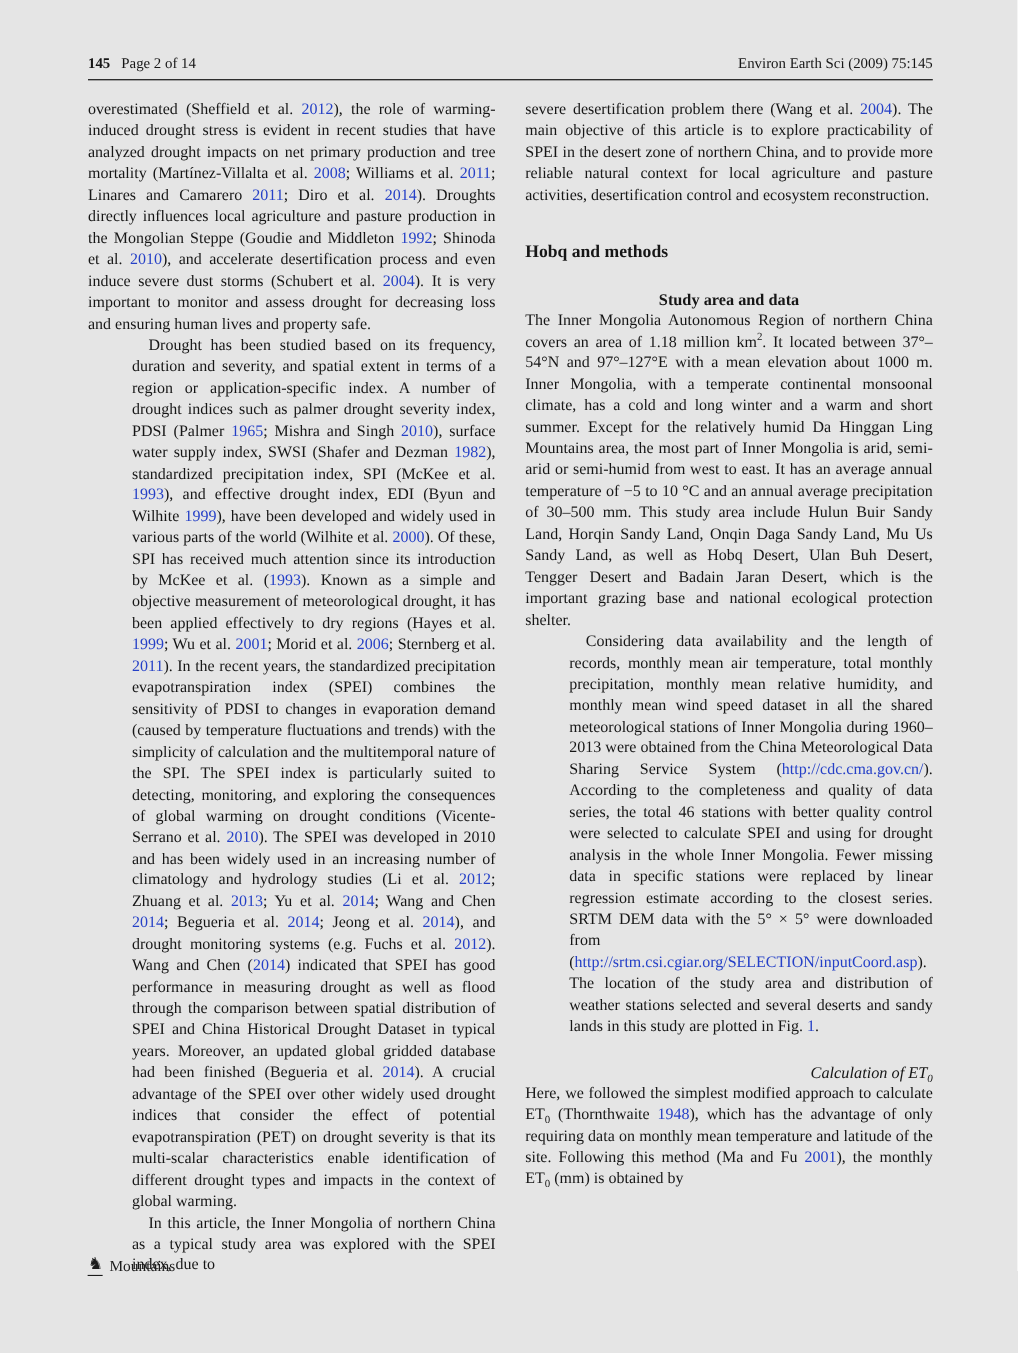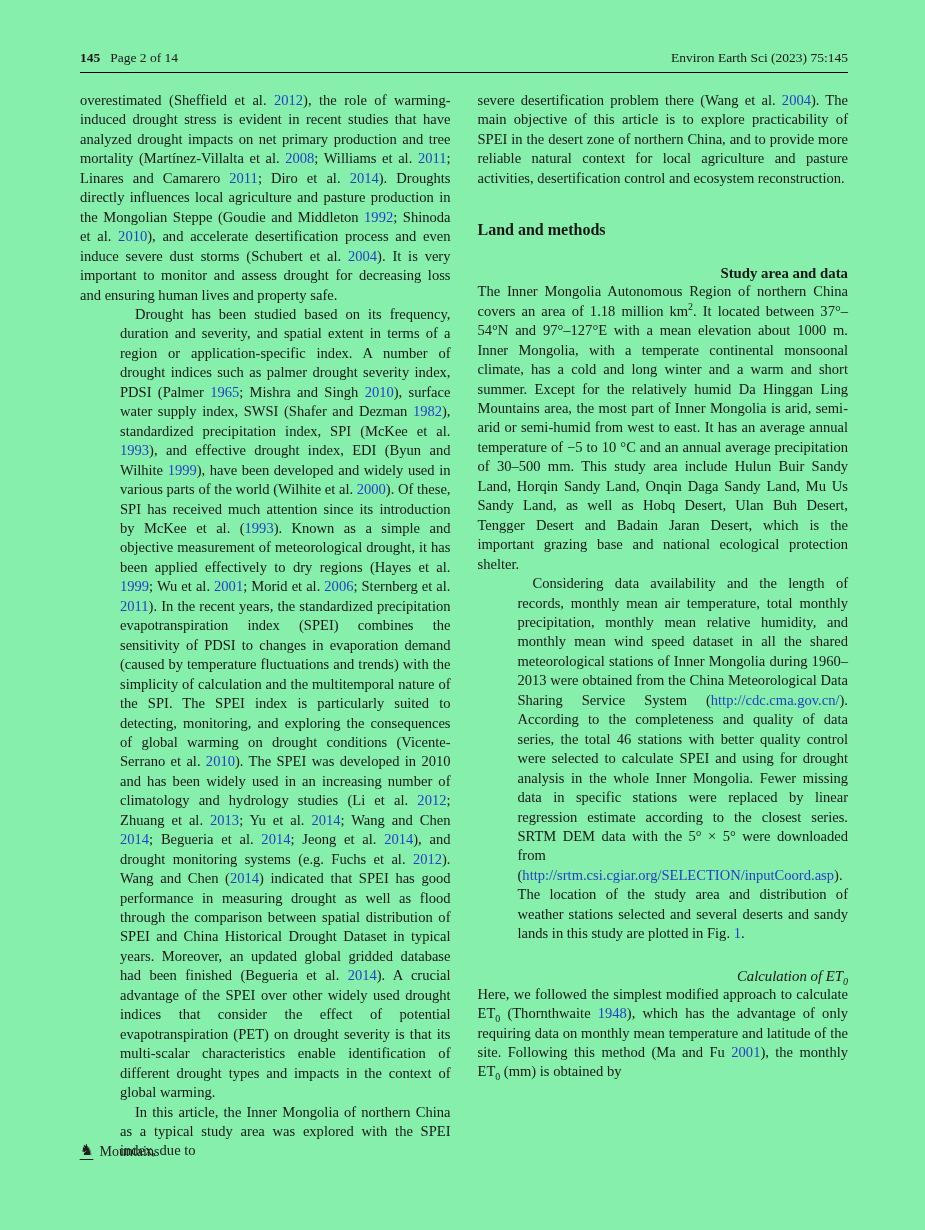--- a/index.html
+++ b/index.html
@@ -1,20 +1,20 @@
 <!DOCTYPE html>
 <html><head>
 <meta charset="utf-8">
 <style>
   html,body{margin:0;padding:0;background:#ffffff;}
   .page{
     position:relative;
     width:925px;height:1230px;
     box-sizing:border-box;
-    background:#86efac;
+    background:#e5e5e5;
     font-family:"Liberation Serif","DejaVu Serif",serif;
     color:#161616;
     overflow:hidden;
   }
   .inner{
     position:absolute;left:80px;top:50px;width:768px;
   }
   .pg-header{
     display:flex;justify-content:space-between;align-items:baseline;
     font-size:13.5px;line-height:15px;
@@ -27,21 +27,21 @@
   p.indent{text-indent:15px;margin-left:40px;}
   .seg-plain{color:#161616;}
   .seg-link{color:#2540c7;overflow-wrap:anywhere;}
   .seg-sup{vertical-align:super;font-size:0.68em;line-height:0;}
   .seg-sub{vertical-align:sub;font-size:0.68em;line-height:0;}
   h2.sec{
     font-size:16px;font-weight:bold;text-align:left;
     margin:33px 0 0 0;line-height:18px;
   }
   h3.subsec{
-    font-size:14.8px;font-weight:bold;text-align:right;
+    font-size:14.8px;font-weight:bold;text-align:center;
     margin:26px 0 0 0;line-height:17px;
   }
   h4.subsubsec{
     font-size:14.8px;font-weight:normal;font-style:italic;text-align:right;
     margin:24px 0 0 0;line-height:17px;
   }
   .after-head{margin-top:21px;}
   .pg-footer{
     position:absolute;left:80px;top:1143px;
     display:flex;align-items:center;gap:6px;
@@ -56,36 +56,36 @@
 </head>
 <body>
 
 <div class="page">
   <div class="inner">
 
     <div class="pg-header">
       <span class="left">
         <b>145</b><span>Page 2 of 14</span>
       </span>
-      <span class="right">Environ Earth Sci (2023) 75:145</span>
+      <span class="right">Environ Earth Sci (2009) 75:145</span>
     </div>
     <hr class="rule">
 
     <div class="cols">
 
       <div class="col">
         <p class="para"><span class="seg-plain">overestimated (Sheffield et al. </span><span class="seg-link">2012</span><span class="seg-plain">), the role of warming-induced drought stress is evident in recent studies that have analyzed drought impacts on net primary production and tree mortality (Martínez-Villalta et al. </span><span class="seg-link">2008</span><span class="seg-plain">; Williams et al. </span><span class="seg-link">2011</span><span class="seg-plain">; Linares and Camarero </span><span class="seg-link">2011</span><span class="seg-plain">; Diro et al. </span><span class="seg-link">2014</span><span class="seg-plain">). Droughts directly influences local agriculture and pasture production in the Mongolian Steppe (Goudie and Middleton </span><span class="seg-link">1992</span><span class="seg-plain">; Shinoda et al. </span><span class="seg-link">2010</span><span class="seg-plain">), and accelerate desertification process and even induce severe dust storms (Schubert et al. </span><span class="seg-link">2004</span><span class="seg-plain">). It is very important to monitor and assess drought for decreasing loss and ensuring human lives and property safe.</span></p>
         <p class="para indent"><span class="seg-plain">Drought has been studied based on its frequency, duration and severity, and spatial extent in terms of a region or application-specific index. A number of drought indices such as palmer drought severity index, PDSI (Palmer </span><span class="seg-link">1965</span><span class="seg-plain">; Mishra and Singh </span><span class="seg-link">2010</span><span class="seg-plain">), surface water supply index, SWSI (Shafer and Dezman </span><span class="seg-link">1982</span><span class="seg-plain">), standardized precipitation index, SPI (McKee et al. </span><span class="seg-link">1993</span><span class="seg-plain">), and effective drought index, EDI (Byun and Wilhite </span><span class="seg-link">1999</span><span class="seg-plain">), have been developed and widely used in various parts of the world (Wilhite et al. </span><span class="seg-link">2000</span><span class="seg-plain">). Of these, SPI has received much attention since its introduction by McKee et al. (</span><span class="seg-link">1993</span><span class="seg-plain">). Known as a simple and objective measurement of meteorological drought, it has been applied effectively to dry regions (Hayes et al. </span><span class="seg-link">1999</span><span class="seg-plain">; Wu et al. </span><span class="seg-link">2001</span><span class="seg-plain">; Morid et al. </span><span class="seg-link">2006</span><span class="seg-plain">; Sternberg et al. </span><span class="seg-link">2011</span><span class="seg-plain">). In the recent years, the standardized precipitation evapotranspiration index (SPEI) combines the sensitivity of PDSI to changes in evaporation demand (caused by temperature fluctuations and trends) with the simplicity of calculation and the multitemporal nature of the SPI. The SPEI index is particularly suited to detecting, monitoring, and exploring the consequences of global warming on drought conditions (Vicente-Serrano et al. </span><span class="seg-link">2010</span><span class="seg-plain">). The SPEI was developed in 2010 and has been widely used in an increasing number of climatology and hydrology studies (Li et al. </span><span class="seg-link">2012</span><span class="seg-plain">; Zhuang et al. </span><span class="seg-link">2013</span><span class="seg-plain">; Yu et al. </span><span class="seg-link">2014</span><span class="seg-plain">; Wang and Chen </span><span class="seg-link">2014</span><span class="seg-plain">; Begueria et al. </span><span class="seg-link">2014</span><span class="seg-plain">; Jeong et al. </span><span class="seg-link">2014</span><span class="seg-plain">), and drought monitoring systems (e.g. Fuchs et al. </span><span class="seg-link">2012</span><span class="seg-plain">). Wang and Chen (</span><span class="seg-link">2014</span><span class="seg-plain">) indicated that SPEI has good performance in measuring drought as well as flood through the comparison between spatial distribution of SPEI and China Historical Drought Dataset in typical years. Moreover, an updated global gridded database had been finished (Begueria et al. </span><span class="seg-link">2014</span><span class="seg-plain">). A crucial advantage of the SPEI over other widely used drought indices that consider the effect of potential evapotranspiration (PET) on drought severity is that its multi-scalar characteristics enable identification of different drought types and impacts in the context of global warming.</span></p>
         <p class="para indent"><span class="seg-plain">In this article, the Inner Mongolia of northern China as a typical study area was explored with the SPEI index, due to</span></p>
       </div>
 
       <div class="col">
         <p class="para"><span class="seg-plain">severe desertification problem there (Wang et al. </span><span class="seg-link">2004</span><span class="seg-plain">). The main objective of this article is to explore practicability of SPEI in the desert zone of northern China, and to provide more reliable natural context for local agriculture and pasture activities, desertification control and ecosystem reconstruction.</span></p>
 
-        <h2 class="sec">Land and methods</h2>
+        <h2 class="sec">Hobq and methods</h2>
 
         <h3 class="subsec">Study area and data</h3>
 
         <p class="para after-head"><span class="seg-plain">The Inner Mongolia Autonomous Region of northern China covers an area of 1.18 million km</span><span class="seg-sup">2</span><span class="seg-plain">. It located between 37°–54°N and 97°–127°E with a mean elevation about 1000 m. Inner Mongolia, with a temperate continental monsoonal climate, has a cold and long winter and a warm and short summer. Except for the relatively humid Da Hinggan Ling Mountains area, the most part of Inner Mongolia is arid, semi-arid or semi-humid from west to east. It has an average annual temperature of −5 to 10 °C and an annual average precipitation of 30–500 mm. This study area include Hulun Buir Sandy Land, Horqin Sandy Land, Onqin Daga Sandy Land, Mu Us Sandy Land, as well as Hobq Desert, Ulan Buh Desert, Tengger Desert and Badain Jaran Desert, which is the important grazing base and national ecological protection shelter.</span></p>
 
         <p class="para indent"><span class="seg-plain">Considering data availability and the length of records, monthly mean air temperature, total monthly precipitation, monthly mean relative humidity, and monthly mean wind speed dataset in all the shared meteorological stations of Inner Mongolia during 1960–2013 were obtained from the China Meteorological Data Sharing Service System (</span><span class="seg-link">http://cdc.cma.gov.cn/</span><span class="seg-plain">). According to the completeness and quality of data series, the total 46 stations with better quality control were selected to calculate SPEI and using for drought analysis in the whole Inner Mongolia. Fewer missing data in specific stations were replaced by linear regression estimate according to the closest series. SRTM DEM data with the 5° × 5° were downloaded from (</span><span class="seg-link">http://srtm.csi.cgiar.org/SELECTION/inputCoord.asp</span><span class="seg-plain">). The location of the study area and distribution of weather stations selected and several deserts and sandy lands in this study are plotted in Fig. </span><span class="seg-link">1</span><span class="seg-plain">.</span></p>
 
 
         <h4 class="subsubsec"><span class="seg-plain">Calculation of ET</span><span class="seg-sub">0</span></h4>
 

